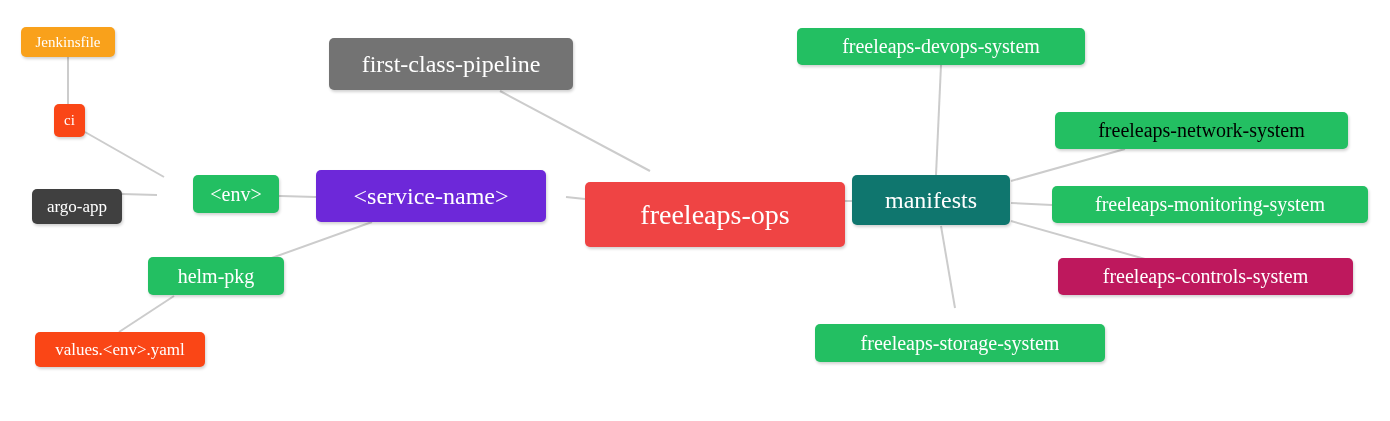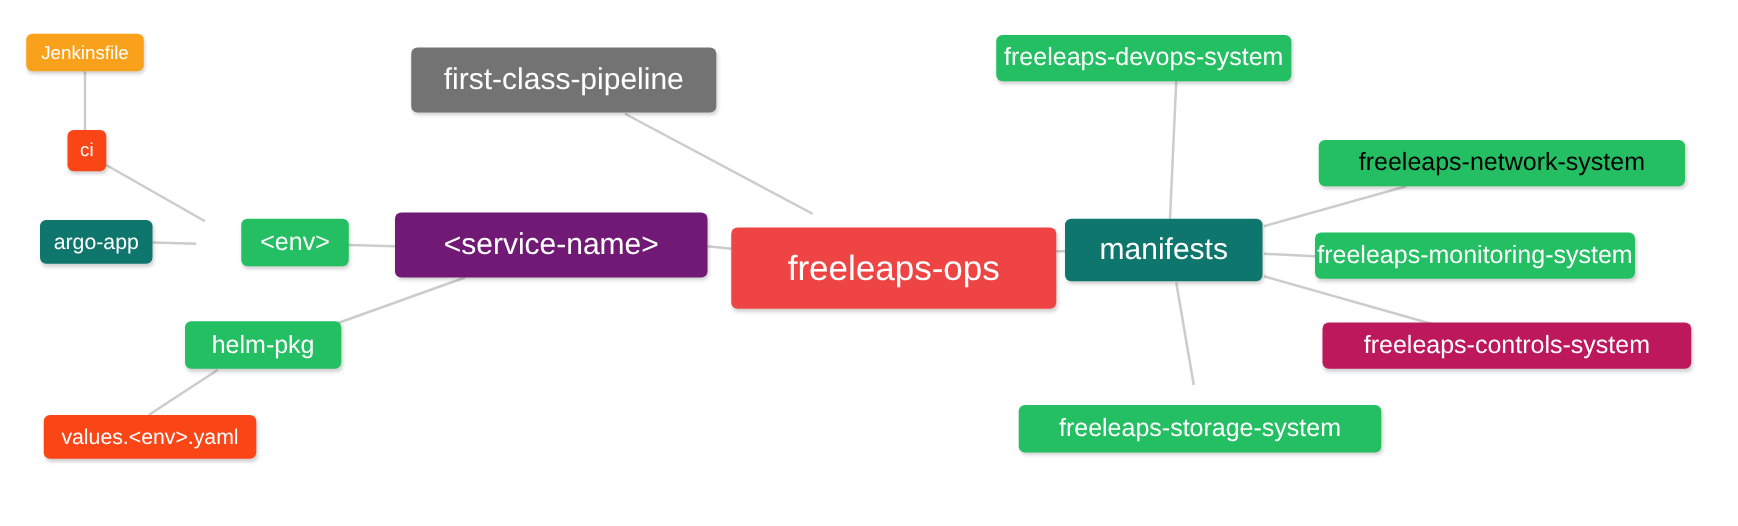--- a/index.html
+++ b/index.html
@@ -27,20 +27,21 @@
     display: flex;
     align-items: center;
     justify-content: center;
     box-sizing: border-box;
     color: #ffffff;
     border-radius: 5px;
     white-space: nowrap;
     box-shadow: 1px 2px 3px rgba(0,0,0,0.18);
     cursor: default;
     user-select: none;
+    font-family: Liberation Serif, serif;
   }
   .size-root      { font-size: 28px; }
   .size-primary   { font-size: 24px; }
   .size-secondary { font-size: 20px; }
   .size-tertiary  { font-size: 17px; }
   .size-minor     { font-size: 15px; }
 </style>
 </head>
 <body>
 
@@ -57,27 +58,27 @@
       <line x1="845" y1="201" x2="852" y2="201" stroke="#cccccc" stroke-width="2"></line>
       <line x1="936" y1="175" x2="941" y2="65" stroke="#cccccc" stroke-width="2"></line>
       <line x1="1011" y1="181" x2="1125" y2="149" stroke="#cccccc" stroke-width="2"></line>
       <line x1="1011" y1="203" x2="1052" y2="205" stroke="#cccccc" stroke-width="2"></line>
       <line x1="1011" y1="221" x2="1145" y2="259" stroke="#cccccc" stroke-width="2"></line>
       <line x1="941" y1="226" x2="955" y2="308" stroke="#cccccc" stroke-width="2"></line>
     </svg>
   <div>
       <div class="node size-root" style="left: 585px; top: 182px; width: 260px; height: 65px; background: #ef4444; color: rgb(255, 255, 255);">freeleaps-ops</div>
       <div class="node size-primary" style="left: 329px; top: 38px; width: 244px; height: 52px; background: #737373; color: rgb(255, 255, 255);">first-class-pipeline</div>
-      <div class="node size-primary" style="left: 316px; top: 170px; width: 250px; height: 52px; background: #701a75; color: rgb(255, 255, 255);">&lt;service-name&gt;</div>
+      <div class="node size-primary" style="left: 316px; top: 170px; width: 230px; height: 52px; background: #6d28d9; color: rgb(255, 255, 255);">&lt;service-name&gt;</div>
       <div class="node size-primary" style="left: 852px; top: 175px; width: 158px; height: 50px; background: #0f766e; color: rgb(255, 255, 255);">manifests</div>
       <div class="node size-secondary" style="left: 157px; top: 175px; width: 86px; height: 38px; background: rgb(35, 191, 98); color: rgb(255, 255, 255); margin-left: 36px;">&lt;env&gt;</div>
-      <div class="node size-secondary" style="left: 148px; top: 257px; width: 125px; height: 38px; background: rgb(35, 191, 98); color: rgb(255, 255, 255);">helm-pkg</div>
-      <div class="node size-tertiary" style="left: 32px; top: 176px; width: 90px; height: 35px; background: #0f766e; color: rgb(255, 255, 255);">argo-app</div>
+      <div class="node size-secondary" style="left: 148px; top: 257px; width: 136px; height: 38px; background: rgb(35, 191, 98); color: rgb(255, 255, 255);">helm-pkg</div>
+      <div class="node size-tertiary" style="left: 32px; top: 189px; width: 90px; height: 35px; background: #404040; color: rgb(255, 255, 255);">argo-app</div>
       <div class="node size-tertiary" style="left: 8px; top: 332px; width: 170px; height: 35px; background: rgb(250, 70, 22); color: rgb(255, 255, 255); margin-left: 27px;">values.&lt;env&gt;.yaml</div>
       <div class="node size-minor" style="left: 54px; top: 104px; width: 31px; height: 33px; background: rgb(250, 70, 22); color: #ffffff;">ci</div>
       <div class="node size-minor" style="left: 21px; top: 27px; width: 94px; height: 30px; background: rgb(249, 161, 27); color: rgb(255, 255, 255);">Jenkinsfile</div>
-      <div class="node size-secondary" style="left: 797px; top: 28px; width: 236px; height: 37px; background: rgb(35, 191, 98); color: rgb(255, 255, 255);">freeleaps-devops-system</div>
+      <div class="node size-secondary" style="left: 797px; top: 28px; width: 288px; height: 37px; background: rgb(35, 191, 98); color: rgb(255, 255, 255);">freeleaps-devops-system</div>
       <div class="node size-secondary" style="left: 1055px; top: 112px; width: 293px; height: 37px; background: rgb(35, 191, 98); color: #000000;">freeleaps-network-system</div>
-      <div class="node size-secondary" style="left: 1052px; top: 186px; width: 256px; height: 37px; background: rgb(35, 191, 98); color: rgb(255, 255, 255);">freeleaps-monitoring-system</div>
+      <div class="node size-secondary" style="left: 1052px; top: 186px; width: 316px; height: 37px; background: rgb(35, 191, 98); color: rgb(255, 255, 255);">freeleaps-monitoring-system</div>
       <div class="node size-secondary" style="left: 1058px; top: 258px; width: 295px; height: 37px; background: #be185d; color: rgb(255, 255, 255);">freeleaps-controls-system</div>
       <div class="node size-secondary" style="left: 815px; top: 324px; width: 290px; height: 38px; background: rgb(35, 191, 98); color: rgb(255, 255, 255);">freeleaps-storage-system</div>
     </div>
 </div>
 
 </body></html>

